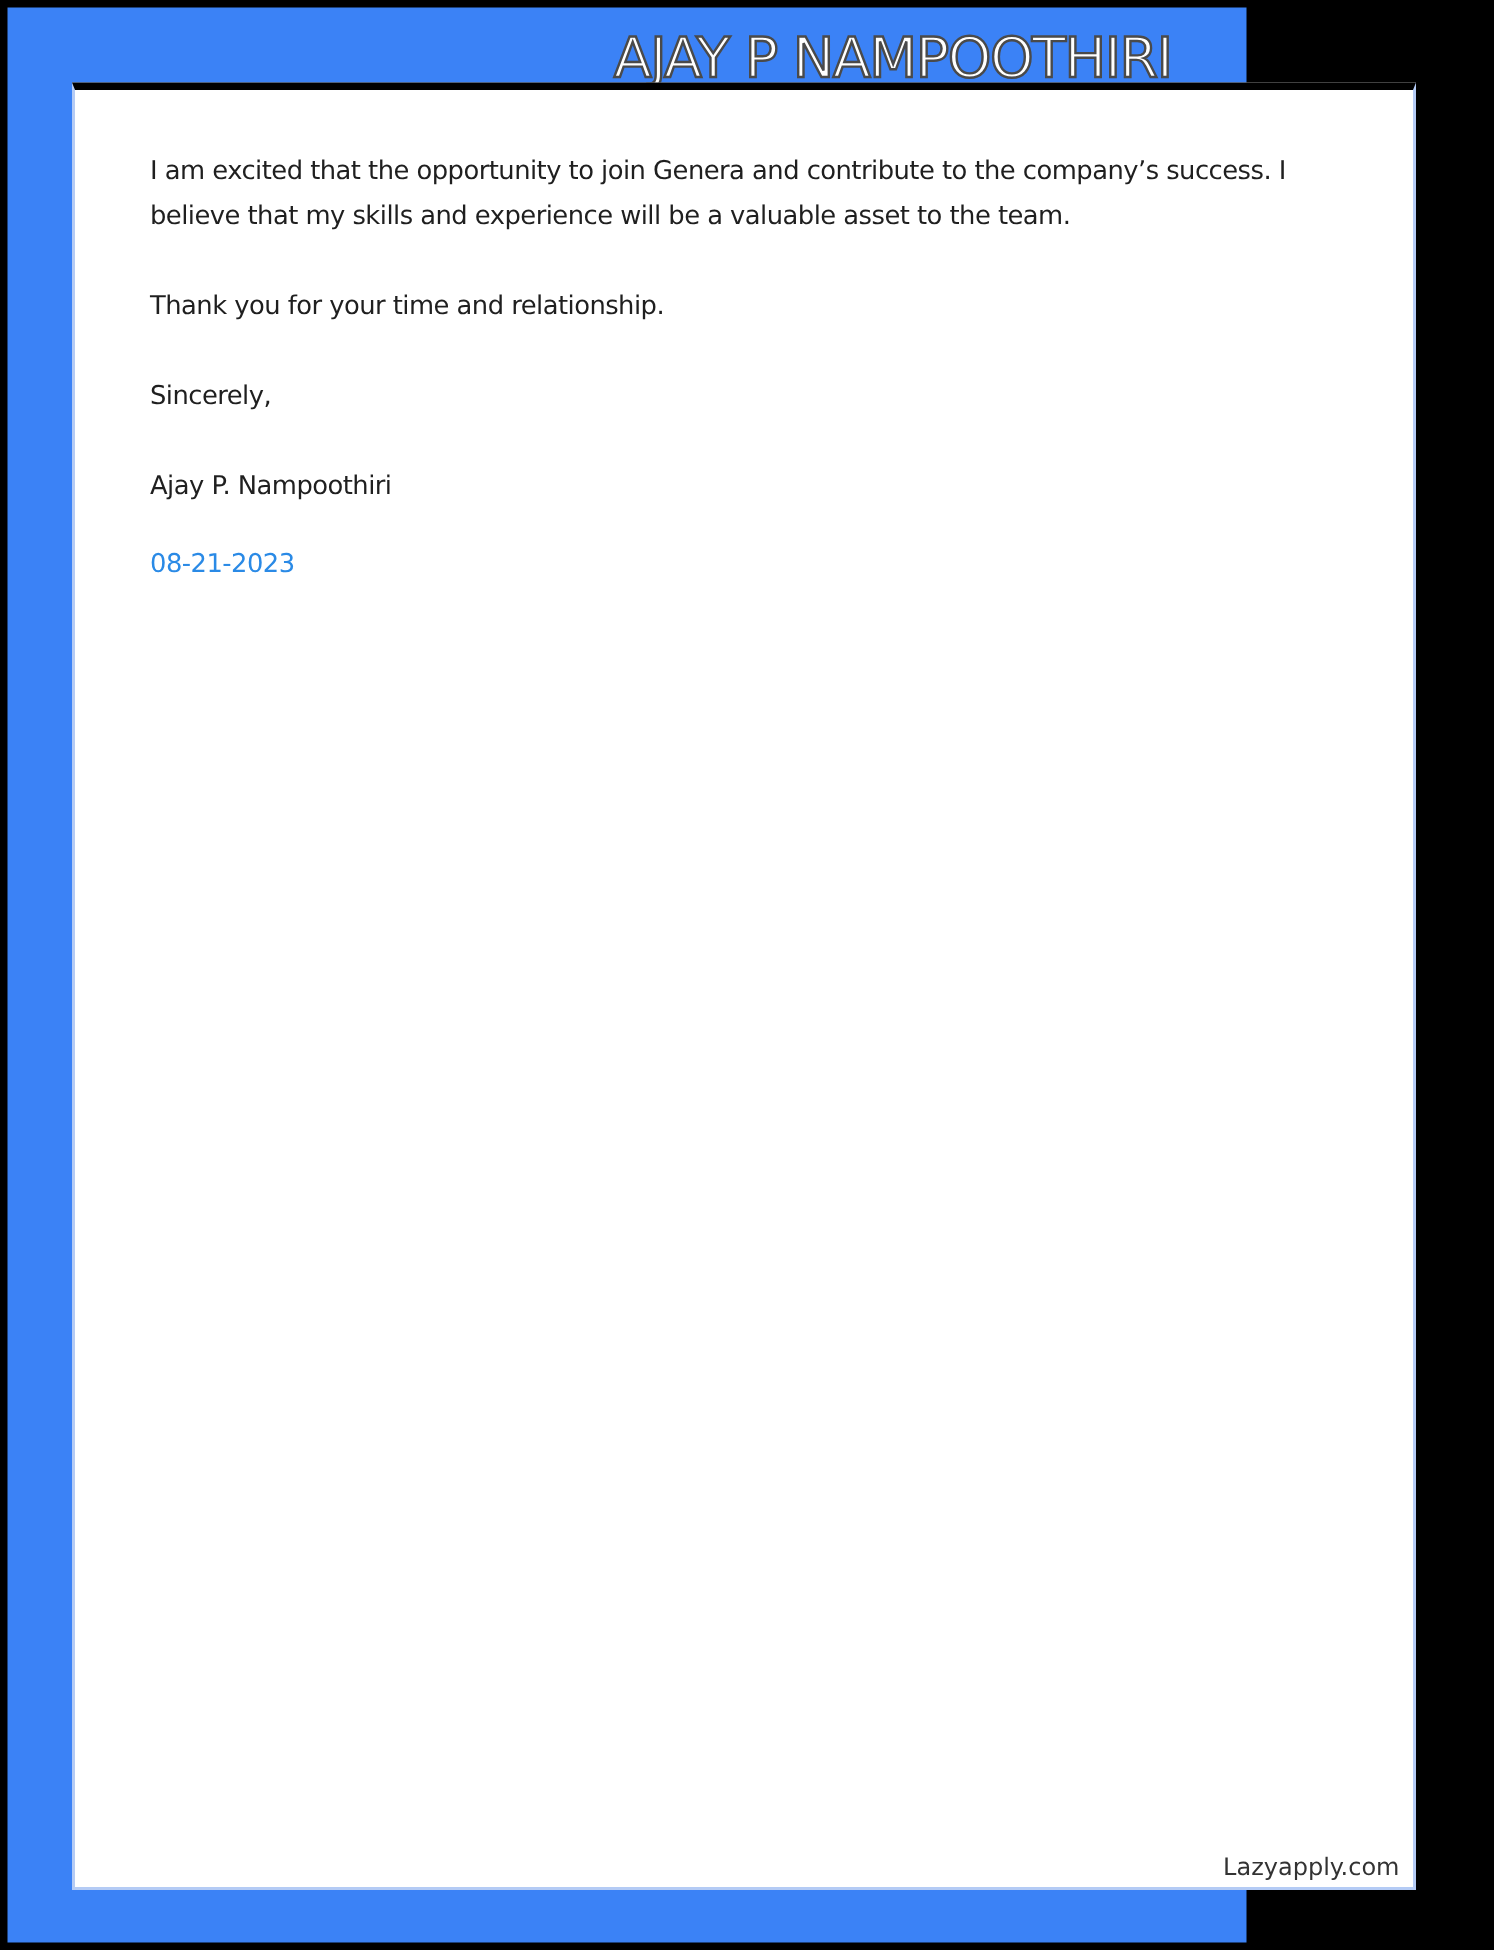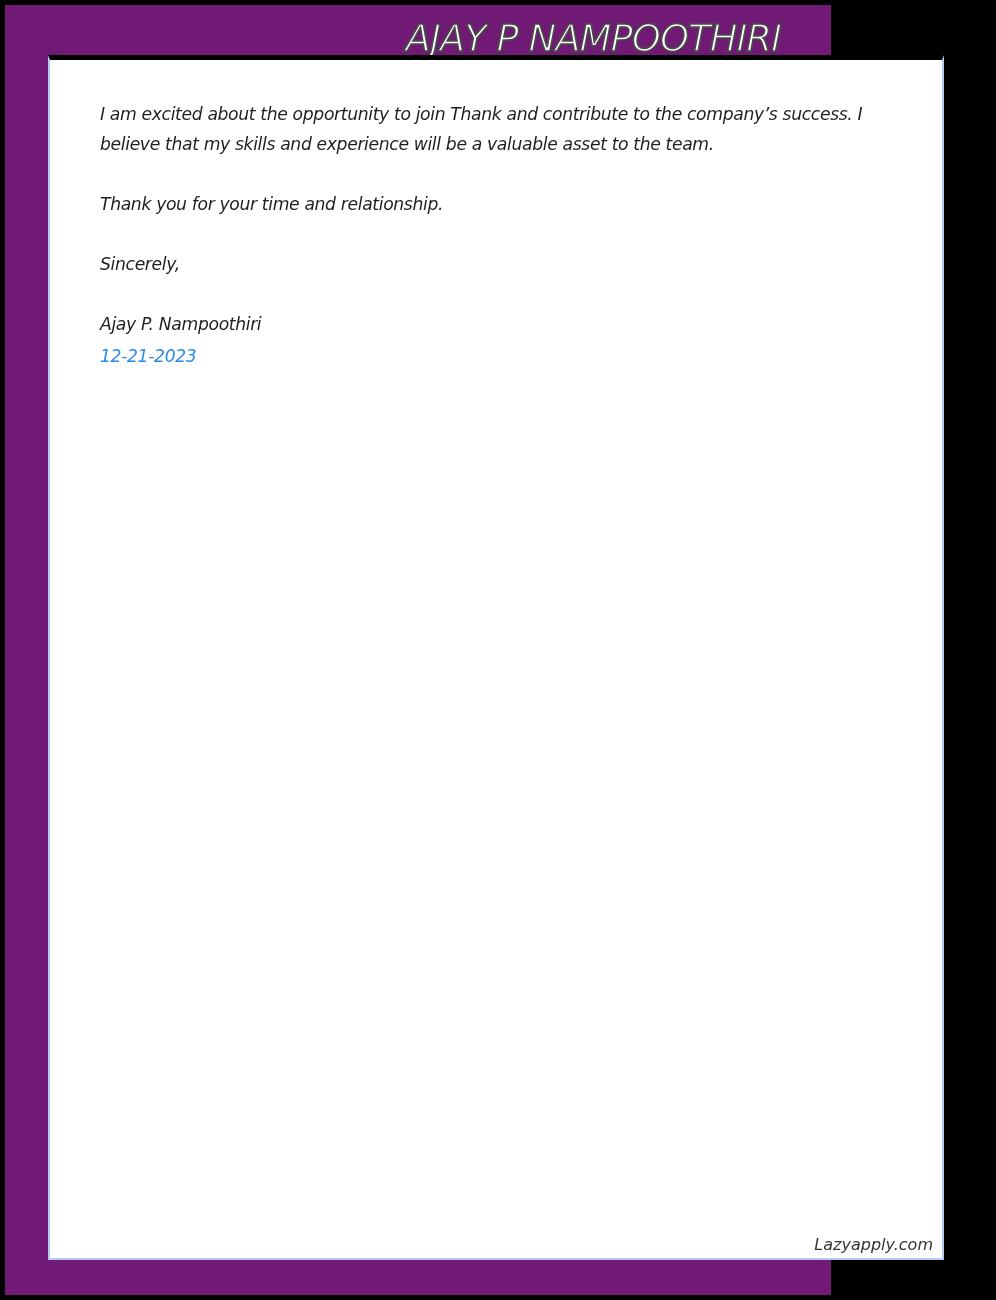--- a/index.html
+++ b/index.html
@@ -7,22 +7,21 @@
       width: 996px; height: 1300px;
       background: #000;
       position: relative;
       overflow: hidden;
       font-family: "DejaVu Sans", sans-serif;
     }
     .canvas {
       position: absolute;
       left: 5px; top: 5px;
       width: 826px; height: 1290px;
-      background: #701a75;
-      font-style: italic;
+      background: #3b82f6;
     }
     .name-title {
       position: absolute;
       right: 50px;
       top: 12px;
       font-family: "DejaVu Sans", sans-serif;
       font-size: 37px;
       letter-spacing: -1px;
       color: #ffffff;
       -webkit-text-stroke: 1.6px #4a4a4a;
@@ -44,39 +43,39 @@
       position: absolute;
       left: 50px; top: 39px;
       width: 800px;
       font-family: "DejaVu Sans", sans-serif;
       font-size: 17.2px;
       line-height: 30px;
       color: #1f1f1f;
       letter-spacing: -0.35px;
     }
     .letter p { margin: 0 0 30px 0; }
-    .letter p.sig { margin: 0 0 2px 0; }
+    .letter p.sig { margin: 0 0 22px 0; }
     .letter .date { color: #2a8ae6; margin: 0; }
     .watermark {
       position: absolute;
       right: 9px; bottom: 4px;
       font-family: "DejaVu Sans", sans-serif;
       font-size: 16px;
       color: #333;
     }
   </style>
 </head>
 <body>
 
 <div class="canvas">
   <div class="name-title">AJAY P NAMPOOTHIRI</div>
 
   <div class="page">
     <div class="letter">
-      <p>I am excited about the opportunity to join Thank and contribute to the company’s success. I believe that my skills and experience will be a valuable asset to the team.</p>
+      <p>I am excited that the opportunity to join Genera and contribute to the company’s success. I believe that my skills and experience will be a valuable asset to the team.</p>
       <p>Thank you for your time and relationship.</p>
       <p>Sincerely,</p>
       <p class="sig">Ajay P. Nampoothiri</p>
-      <p class="date">12-21-2023</p>
+      <p class="date">08-21-2023</p>
     </div>
     <div class="watermark">Lazyapply.com</div>
   </div>
 </div>
 
 </body></html>

